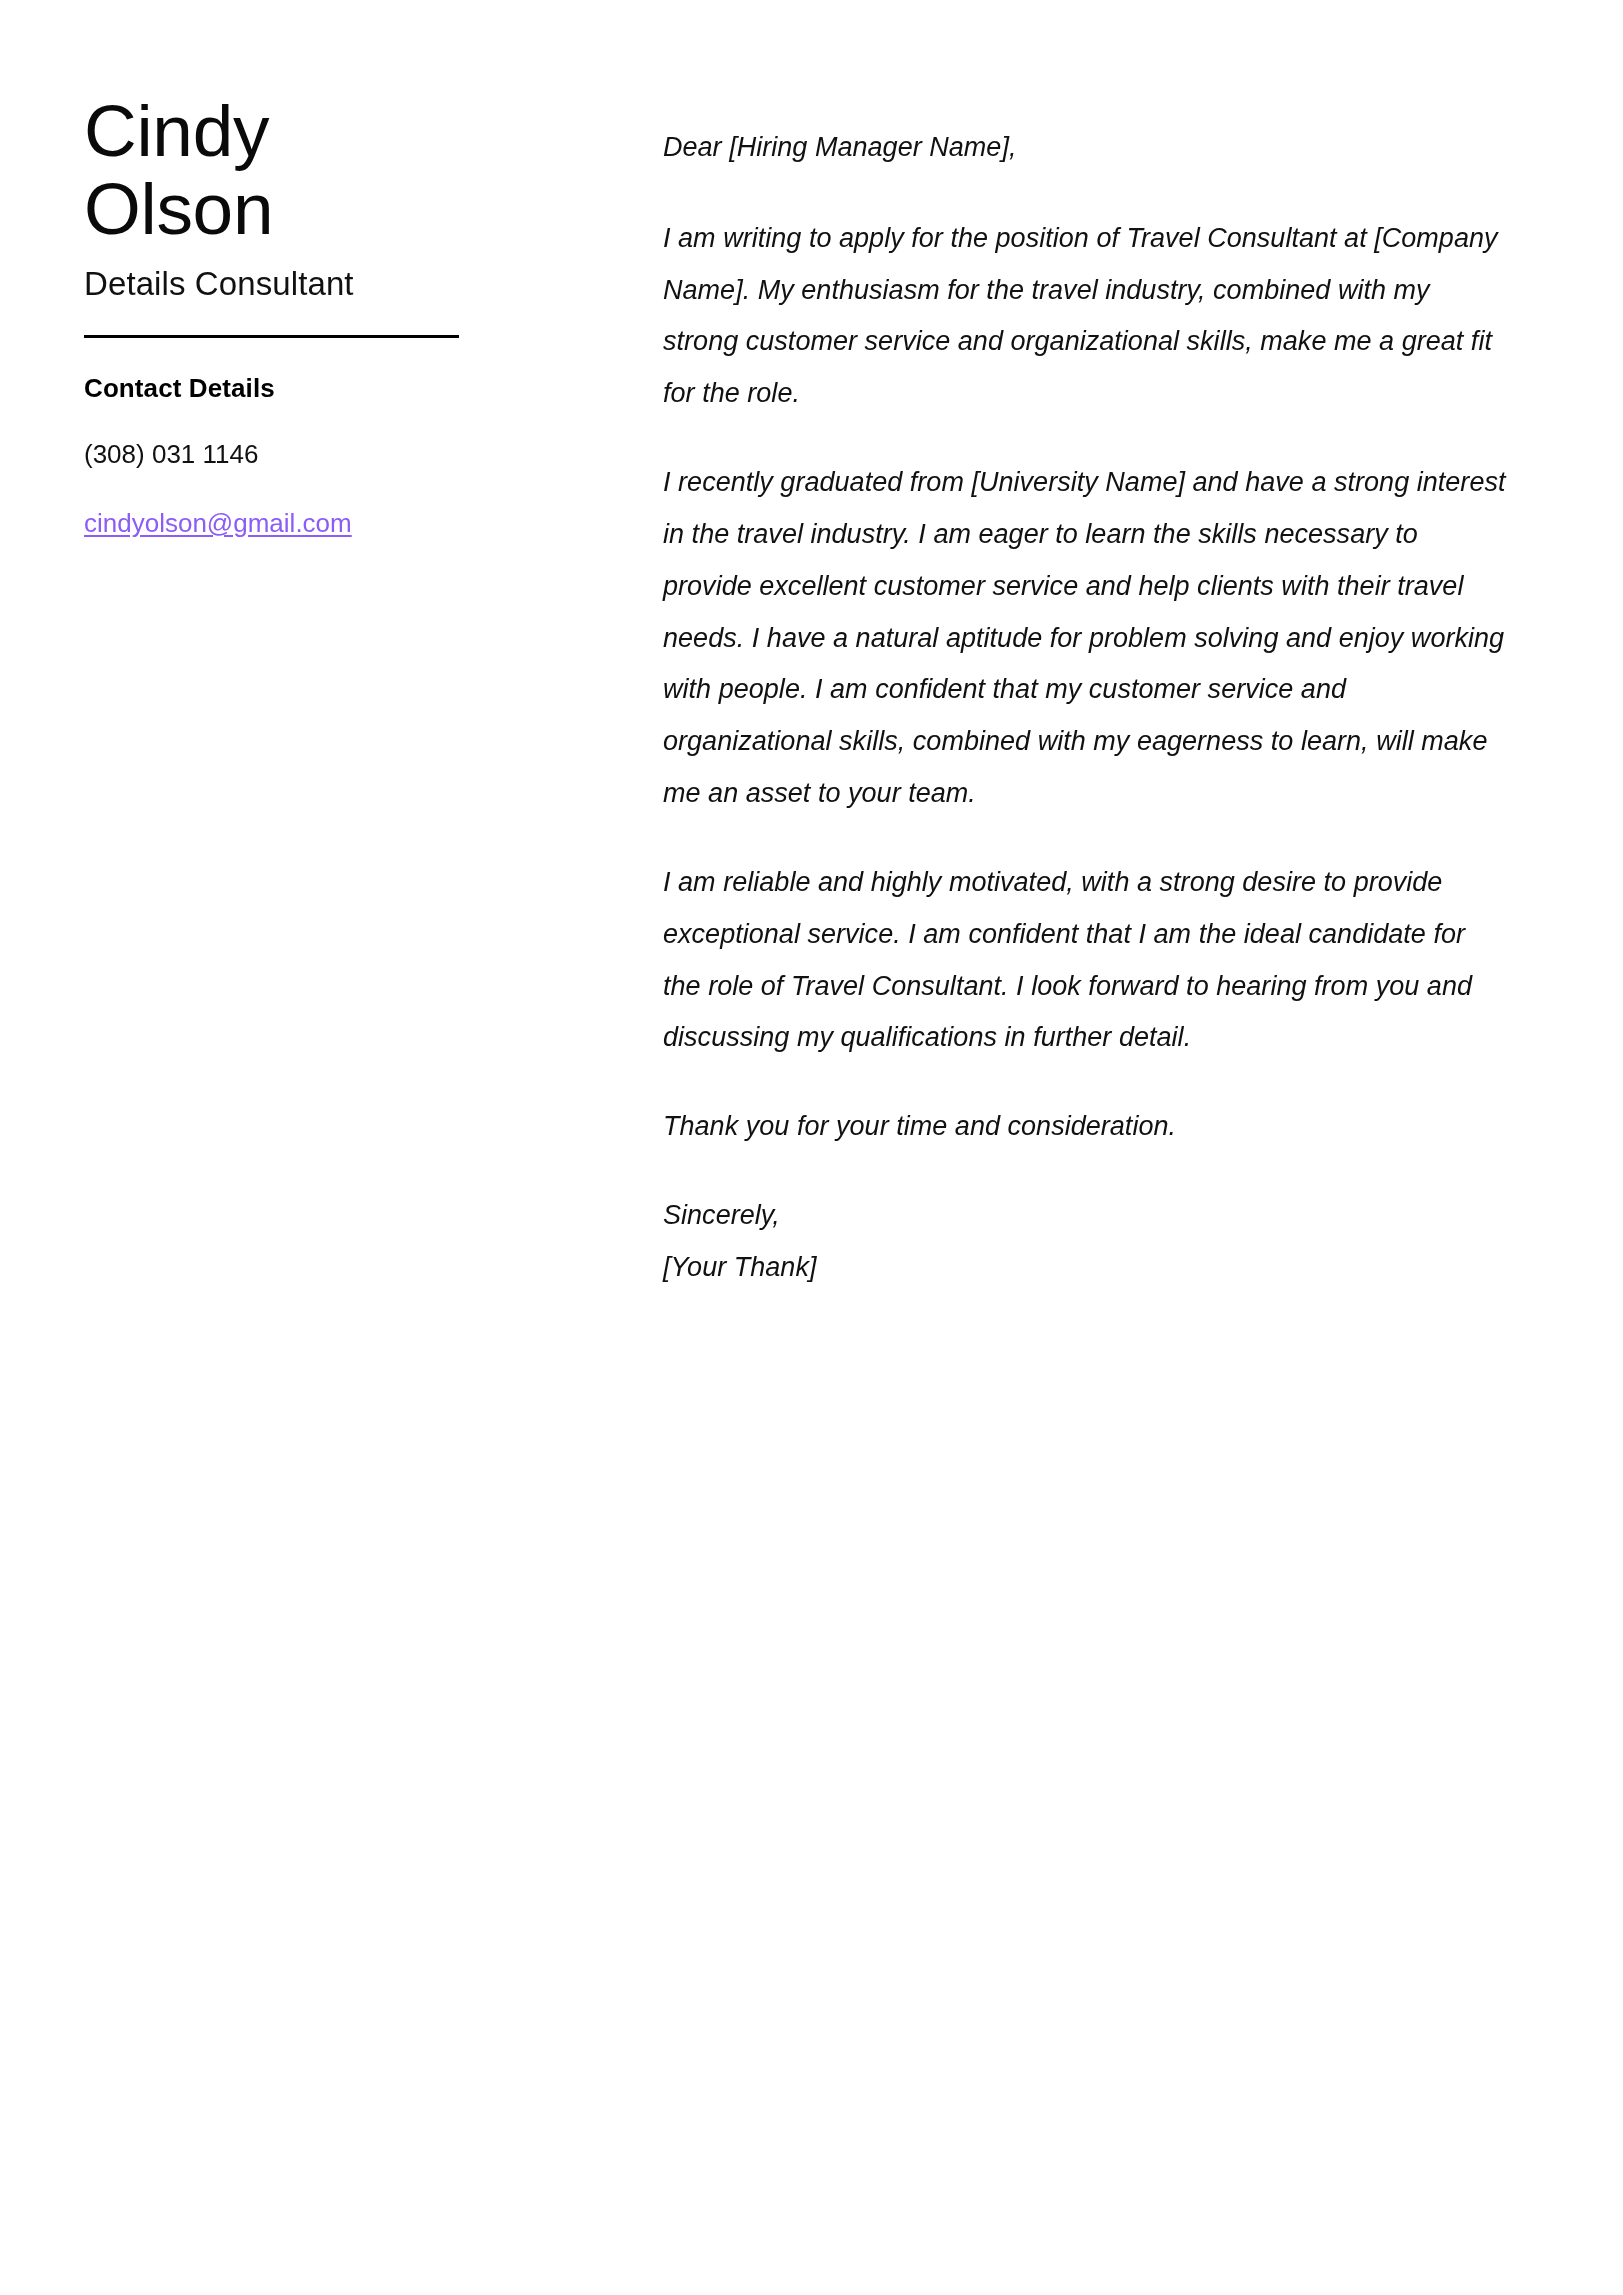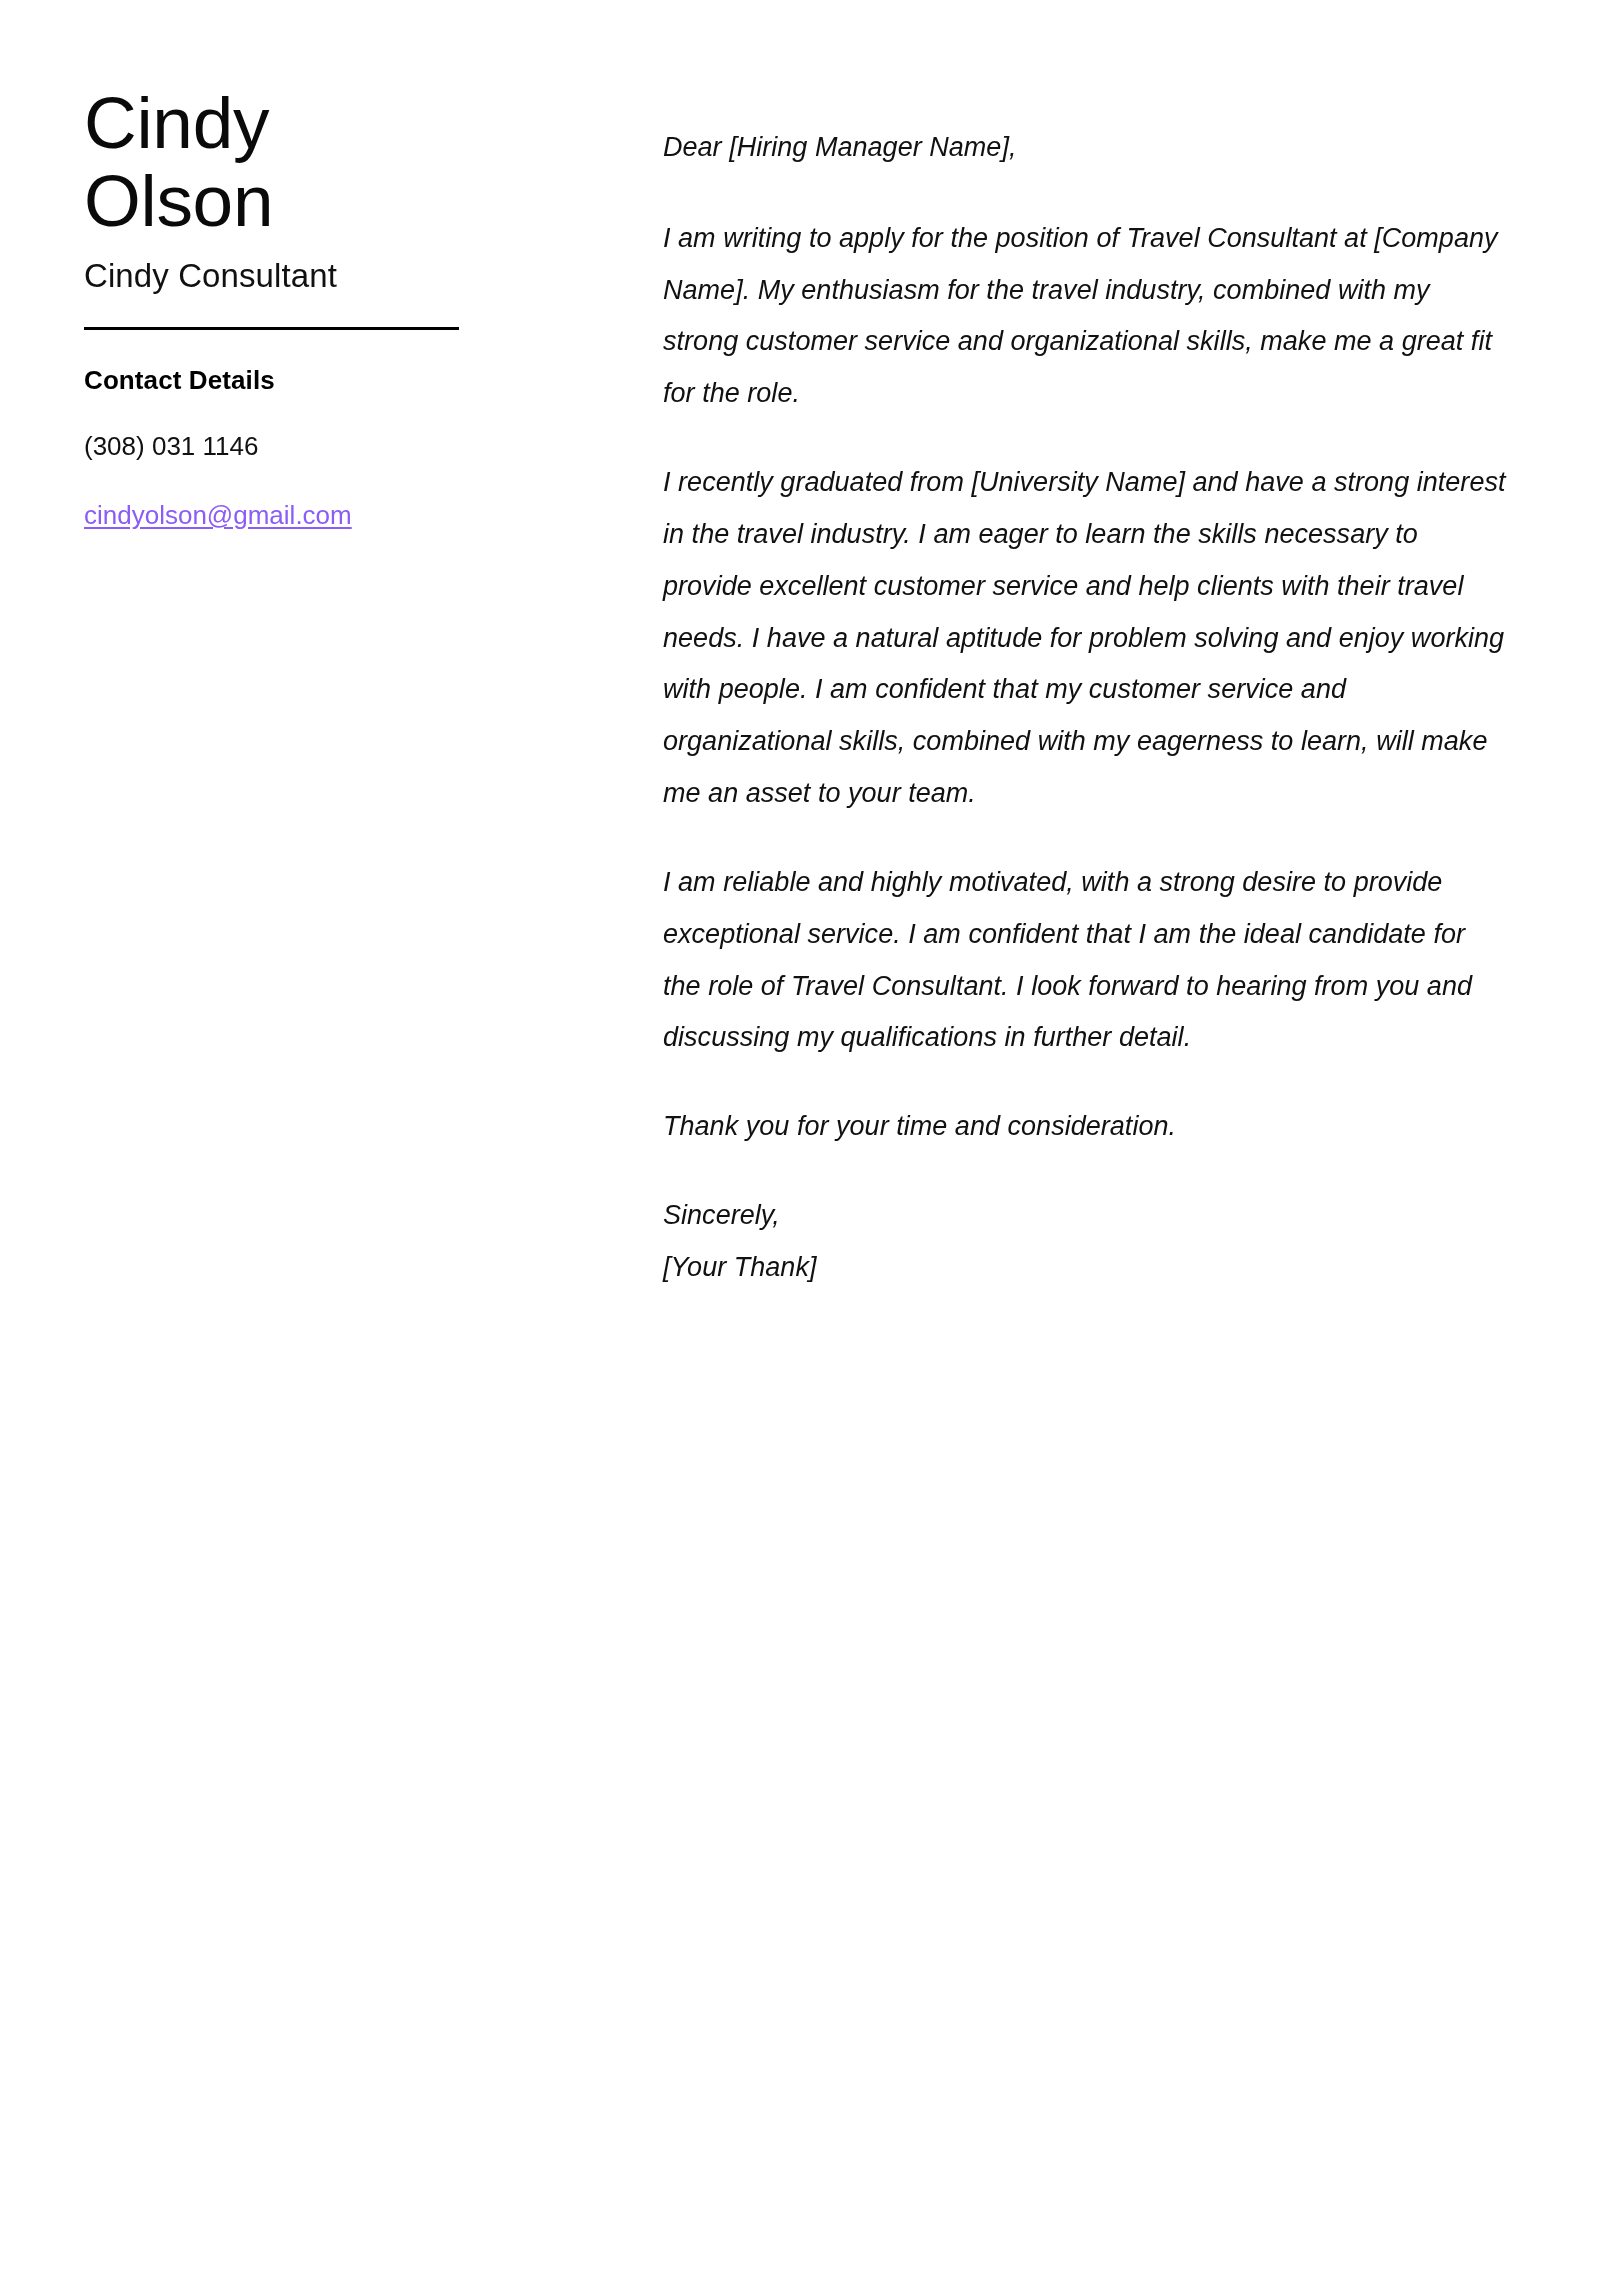--- a/index.html
+++ b/index.html
@@ -19,21 +19,21 @@
     height: 2295px;
     background: #ffffff;
     box-sizing: border-box;
     overflow: hidden;
   }
 
   
   .sidebar {
     position: absolute;
     left: 84px;
-    top: 84px;
+    top: 92px;
     width: 386px;
   }
   .name-block {
     margin: 0;
     padding: 0;
   }
   .name-line {
     display: block;
     font-size: 73px;
     line-height: 1.07;
@@ -118,21 +118,21 @@
 
 <div class="page">
 
   <div class="sidebar">
 
     <div class="name-block">
       <span class="name-line">Cindy</span>
       <span class="name-line">Olson</span>
     </div>
 
-    <span class="job-title">Cindy Consultant</span>
+    <span class="job-title">Details Consultant</span>
 
     <div class="divider"></div>
 
     <div class="contact-heading">Contact Details</div>
 
     <ul class="contact-list">
       <li class="contact-item">(308) 031 1146</li>
       <li class="contact-item">
         <span class="contact-email">cindyolson@gmail.com</span>
       </li>

